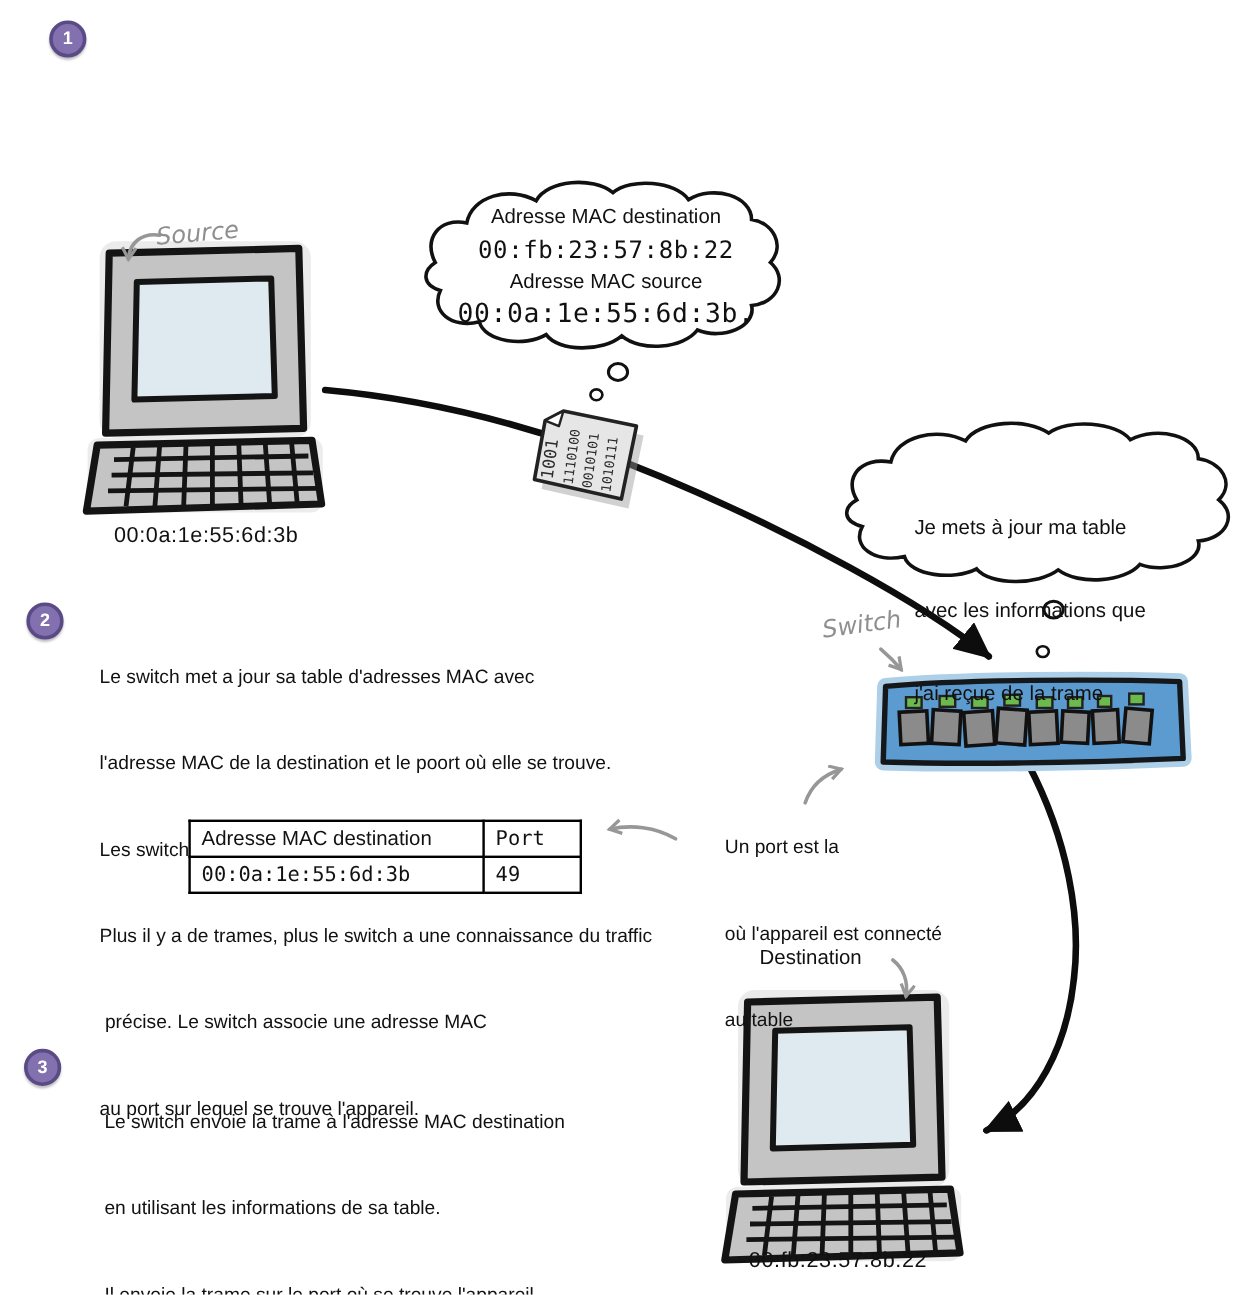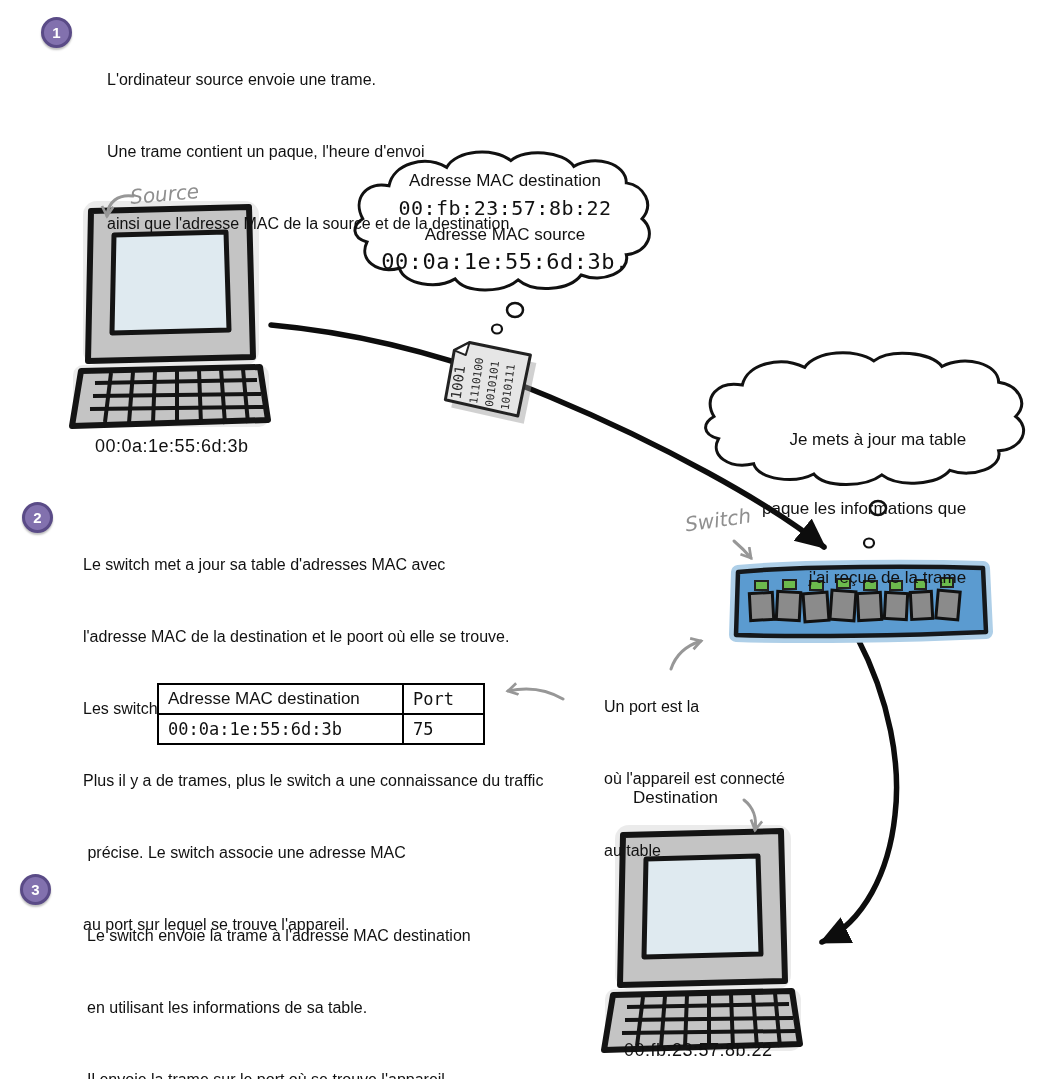--- a/index.html
+++ b/index.html
@@ -138,25 +138,20 @@
   <div class="ov badge" style="left:41px;top:17px;">
     <span>1</span>
   </div>
   <div class="ov badge" style="left:22px;top:502px;">
     <span>2</span>
   </div>
   <div class="ov badge" style="left:20px;top:874px;">
     <span>3</span>
   </div>
 
-  <div class="ov step" style="left:107px;top:20px;">
-    <div>L'ordinateur source envoie une trame.</div>
-    <div>Une trame contient un paque, l'heure d'envoi</div>
-    <div>ainsi que l'adresse MAC de la source et de la destination.</div>
-  </div>
 
   <div class="ov step" style="left:83px;top:505px;">
     <div>Le switch met a jour sa table d'adresses MAC avec</div>
     <div>l'adresse MAC de la destination et le poort où elle se trouve.</div>
     <div>Les switches tienne à jour une table d'adresses MAC.</div>
     <div>Plus il y a de trames, plus le switch a une connaissance du traffic</div>
     <div> précise. Le switch associe une adresse MAC</div>
     <div>au port sur lequel se trouve l'appareil.</div>
   </div>
 
@@ -167,23 +162,23 @@
     
   </div>
 
   <div class="ov cloud-text" style="left:370px;top:169px;width:270px;">
     <div class="lab">Adresse MAC destination</div>
     <div class="mac1 mac-font">00:fb:23:57:8b:22</div>
     <div class="lab">Adresse MAC source</div>
     <div class="mac2 mac-font">00:0a:1e:55:6d:3b.</div>
   </div>
 
-  <div class="ov cloud2-text" style="left:762px;top:382px;text-align:right;">
+  <div class="ov cloud2-text" style="left:762px;top:382px;">
     <div>Je mets à jour ma table</div>
-    <div>paque les informations que</div>
+    <div>avec les informations que</div>
     <div>j'ai reçue de la trame</div>
   </div>
 
   <div class="ov hw" style="left:130px;top:182px;transform:rotate(-5deg);">Source</div>
   <div class="ov hw" style="left:685px;top:508px;transform:rotate(-8deg);">Switch</div>
   <div class="ov plain-label" style="left:633px;top:788px;">Destination</div>
 
   <div class="ov mac-caption" style="left:95px;top:436px;">00:0a:1e:55:6d:3b</div>
   <div class="ov mac-caption" style="left:624px;top:1040px;">00:fb:23:57:8b:22</div>
 
@@ -194,18 +189,18 @@
   </div>
 
   <table class="ov mac" style="left:157px;top:683px;">
     <tbody>
       <tr>
         <td class="c1">Adresse MAC destination</td>
         <td class="c2 val">Port</td>
       </tr>
       <tr>
         <td class="c1 val">00:0a:1e:55:6d:3b</td>
-        <td class="c2 val">75</td>
+        <td class="c2 val">49</td>
       </tr>
     </tbody>
   </table>
 
 </div>
 
 </body></html>

